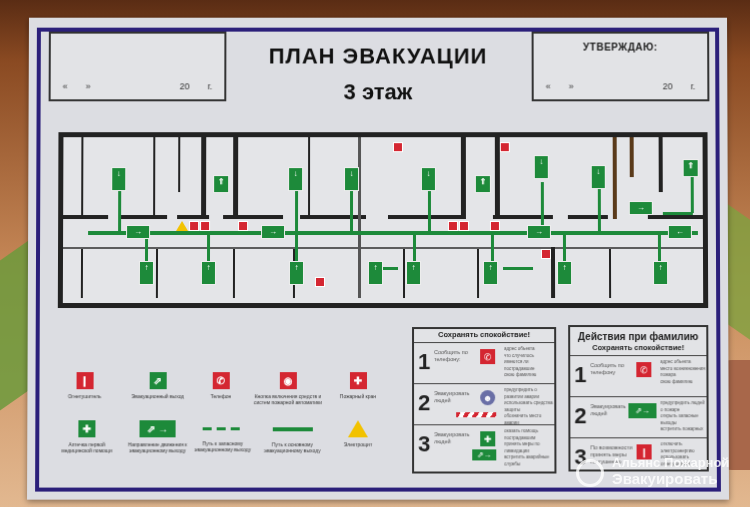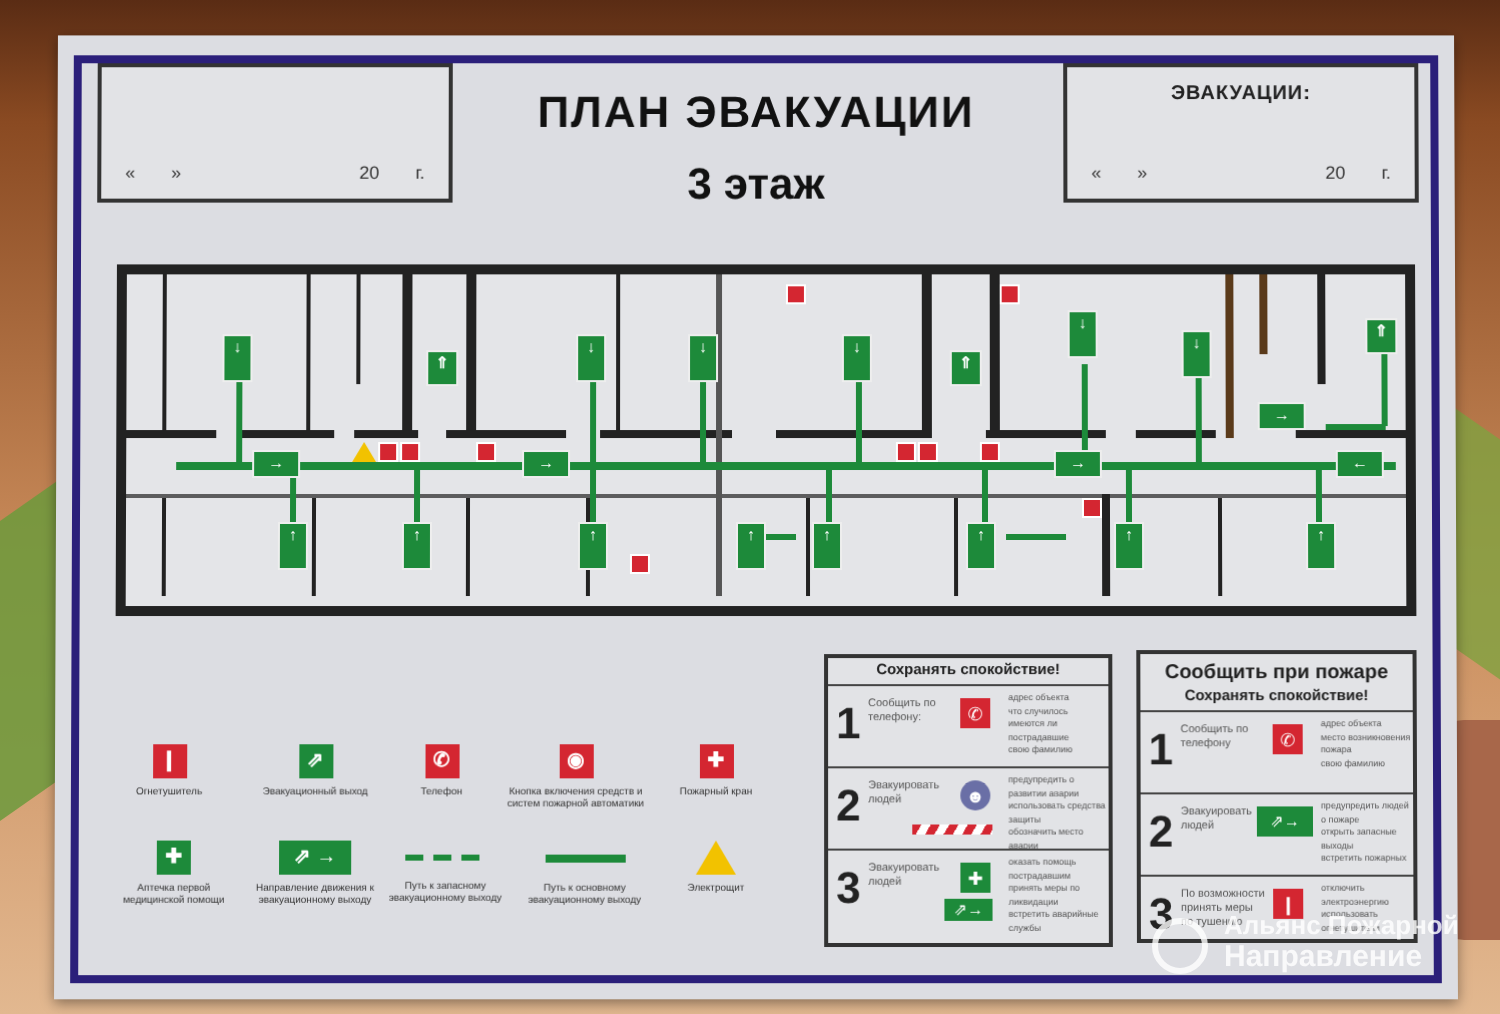--- a/index.html
+++ b/index.html
@@ -49,21 +49,21 @@
   <div class="stamp" style="left:20px;">
     <div class="d">
       <span>«</span>
       <span>»</span>
       <span class="yr">20</span>
       <span style="margin-right:0">г.</span>
     </div>
   </div>
 
   <div class="stamp" style="left:504px;">
-    <div class="t">ЭВАКУАЦИИ:</div>
+    <div class="t">УТВЕРЖДАЮ:</div>
     <div class="d">
       <span>«</span>
       <span>»</span>
       <span class="yr">20</span>
       <span style="margin-right:0">г.</span>
     </div>
   </div>
 
   <div class="title" style="top:26px;font-size:22px;letter-spacing:1px;">ПЛАН ЭВАКУАЦИИ</div>
   <div class="title" style="top:62px;font-size:22px;">3 этаж</div>
@@ -230,21 +230,21 @@
       <div class="ic" style="background:#1d8a3a;left:58px;top:24px;width:24px;height:11px;font-size:8px">⇗→</div>
       <ul>
         <li>оказать помощь пострадавшим</li>
         <li>принять меры по ликвидации</li>
         <li>встретить аварийные службы</li>
       </ul>
     </div>
   </div>
 
   <div class="action" style="left:540px;top:308px;width:136px;height:142px">
-    <h3>Сообщить при пожаре</h3>
+    <h3>Действия при фамилию</h3>
     <h4>Сохранять спокойствие!</h4>
     <div class="step">
       <div class="n">1</div>
       <div class="txt">Сообщить по телефону</div>
       <div class="ic" style="background:#d42631">✆</div>
       <ul>
         <li>адрес объекта</li>
         <li>место возникновения пожара</li>
         <li>свою фамилию</li>
       </ul>
@@ -267,14 +267,14 @@
         <li>отключить электроэнергию</li>
         <li>использовать огнетушители</li>
       </ul>
     </div>
   </div>
 </div>
 
 <div class="watermark">
   <div class="wm-logo"></div>
   <div style="margin-left:34px">Альянс Пожарной</div>
-  <div style="margin-left:34px;font-size:15px">Направление</div>
+  <div style="margin-left:34px;font-size:15px">Эвакуировать</div>
 </div>
 
 </body></html>

